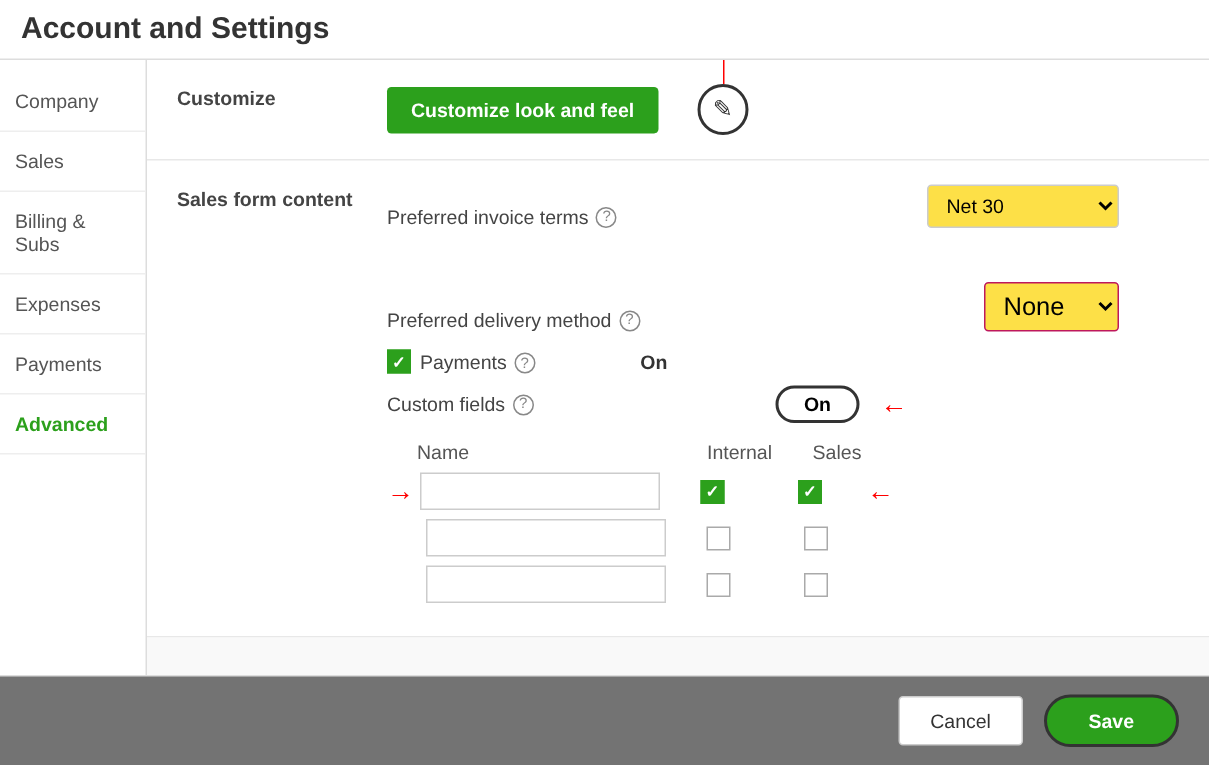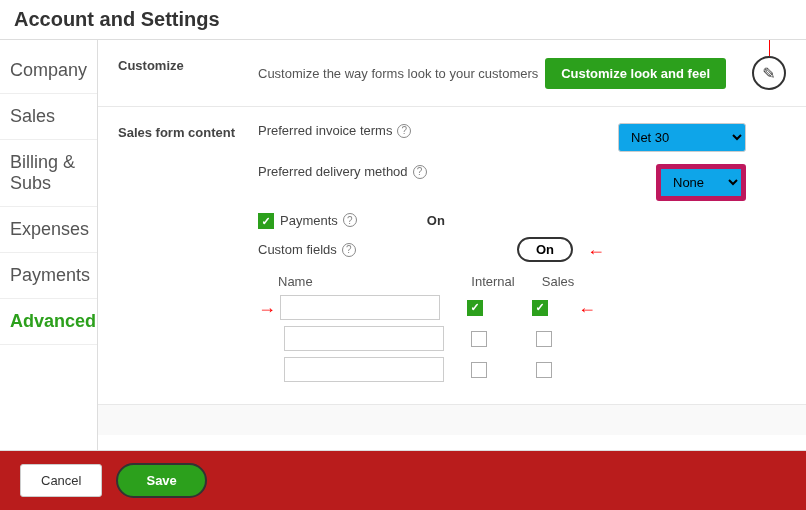--- a/index.html
+++ b/index.html
@@ -33,21 +33,21 @@
       width: 98px;
       background: #fff;
       border-right: 1px solid #ddd;
       padding-top: 8px;
     }
 
     .sidebar-item {
       padding: 12px 10px;
       cursor: pointer;
       color: #555;
-      font-size: 18px;
+      font-size: 13px;
       border-bottom: 1px solid #eee;
     }
 
     .sidebar-item.active {
       color: #2ca01c;
       font-weight: bold;
     }
 
     .content-area {
       flex: 1;
@@ -113,21 +113,21 @@
       display: flex;
       align-items: center;
       justify-content: center;
       cursor: pointer;
       background: #fff;
       position: relative;
     }
 
     .form-row {
       display: flex;
-      align-items: flex-start;
+      align-items: flex-end;
       margin-bottom: 12px;
     }
 
     .form-row-label {
       width: 220px;
       color: #444;
       font-size: 13px;
       display: flex;
       align-items: center;
       gap: 5px;
@@ -144,21 +144,21 @@
       color: #888;
       font-size: 10px;
       cursor: pointer;
     }
 
     .select-field {
       border: 1px solid #ccc;
       border-radius: 3px;
       padding: 5px 8px;
       font-size: 13px;
-      background: #0ea5e9;
+      background: #fde047;
       cursor: pointer;
       min-width: 100px;
       display: flex;
       align-items: center;
       justify-content: space-between;
       gap: 8px;
     }
 
     .checkbox-green {
       width: 16px;
@@ -260,25 +260,25 @@
     }
 
     .cf-public-cell {
       width: 60px;
       display: flex;
       justify-content: center;
       align-items: center;
     }
 
     .footer-bar {
-      background: #b91c1c;
+      background: #737373;
       border-top: 1px solid #ddd;
       display: flex;
       align-items: center;
-      justify-content: flex-start;
+      justify-content: flex-end;
       padding: 12px 20px;
       gap: 14px;
     }
 
     .btn-cancel {
       background: #fff;
       border: 1px solid #ccc;
       padding: 8px 20px;
       border-radius: 3px;
       font-size: 13px;
@@ -320,21 +320,20 @@
     <div class="sidebar-item">Payments</div>
     <div class="sidebar-item active">Advanced</div>
   </div>
 
   <div class="content-area">
 
     <div class="section">
       <div class="section-label">Customize</div>
       <div class="section-content">
         <div class="customize-row">
-          <div class="customize-desc">Customize the way forms look to your customers</div>
           <div class="customize-btn-area">
             <button class="btn-green">Customize look and feel</button>
             <div class="edit-icon-circle top-right-annotation">
               <span style="font-size:16px; color:#333;">✎</span>
 
               <div style="position:absolute; top:-38px; right:14px; width:1px; height:36px; background:red;"></div>
 
             </div>
           </div>
         </div>
@@ -358,21 +357,21 @@
             </select>
           </div>
         </div>
 
         <div class="form-row">
           <div class="form-row-label">
             <span>Preferred delivery method</span>
             <span class="help-icon">?</span>
           </div>
           <div style="flex:1; display:flex; align-items:center; justify-content: flex-end; padding-right: 40px;">
-            <select class="select-field" style="border:5px solid #be185d; padding:5px 8px; font-size:13px; min-width:90px;">
+            <select class="select-field" style="border:1px solid #be185d; padding:5px 8px; font-size:17px; min-width:90px;margin-top:24px;">
               <option>None</option>
               <option>Email</option>
               <option>Print</option>
             </select>
           </div>
         </div>
 
         <div class="form-row" style="margin-bottom: 8px;">
           <div class="checkbox-green"></div>
           <span style="margin-left:6px; color:#444;">Payments</span>

